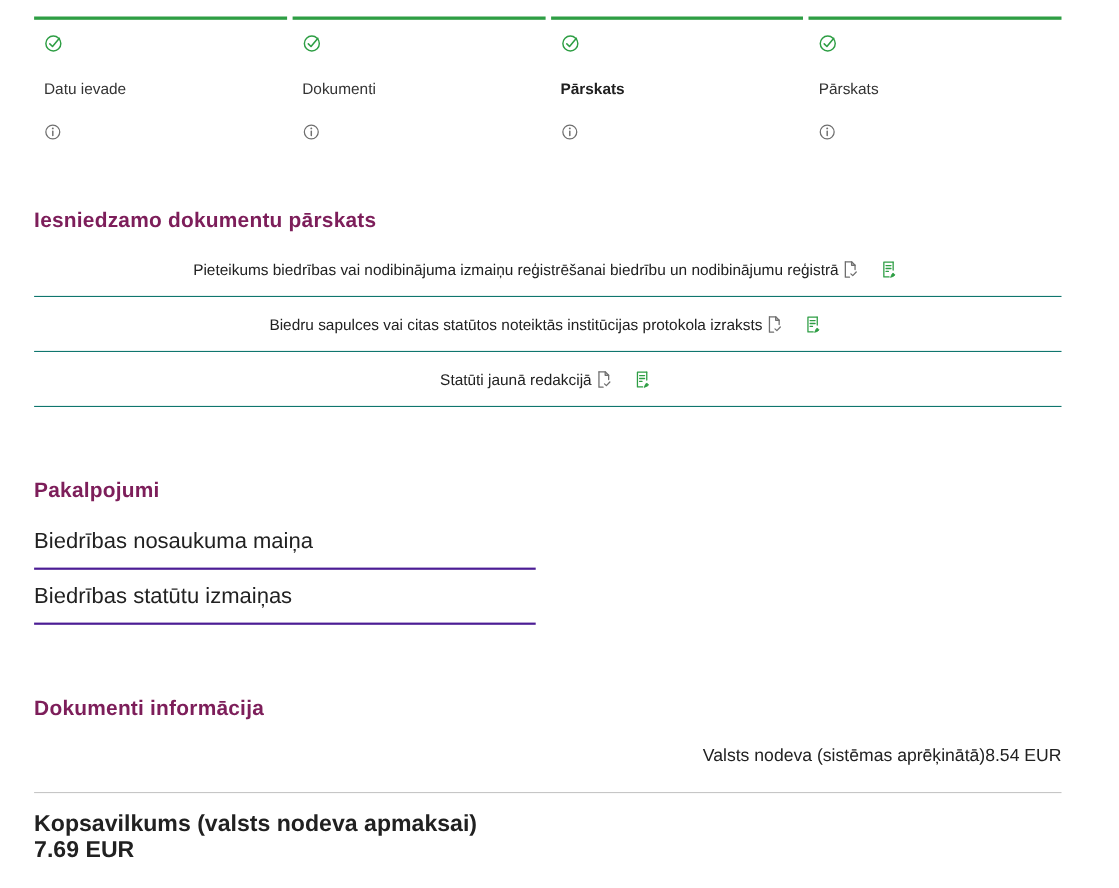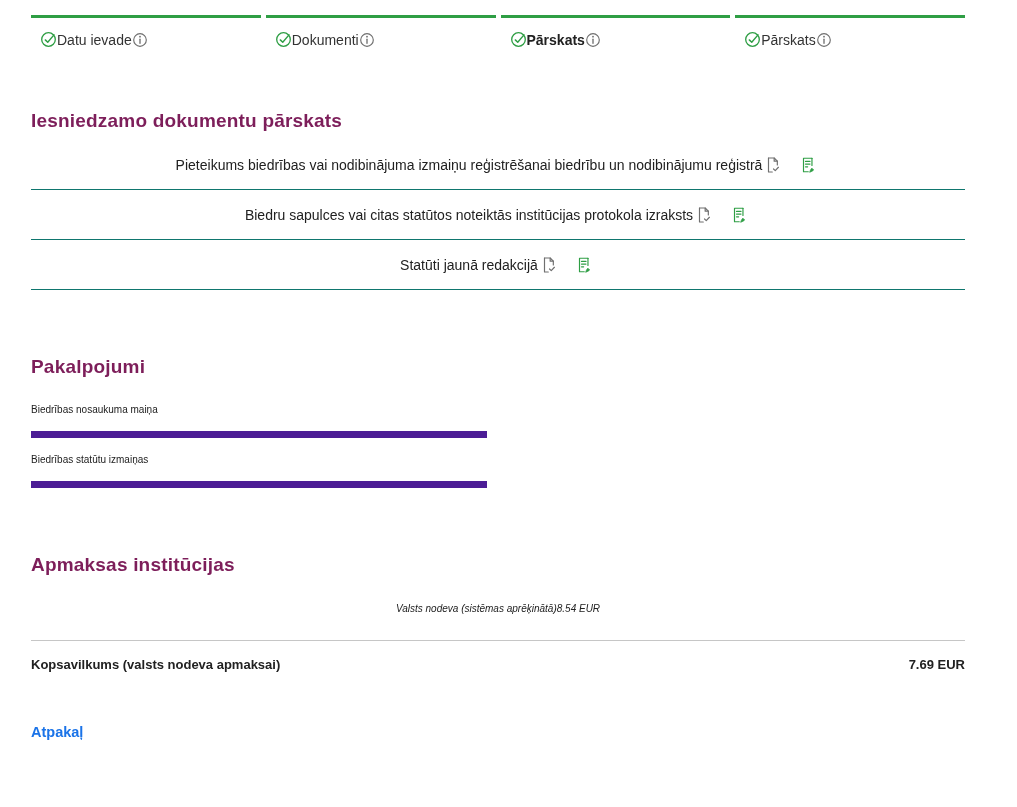--- a/index.html
+++ b/index.html
@@ -8,21 +8,21 @@
     width: 1017px; height: 807px;
     font-family: "Liberation Sans", sans-serif;
     color: #212121;
     overflow: hidden;
   }
   .page { margin: 0 52px 0 31px; width: 934px; }
 
   
   .stepper { display: flex; gap: 5px; margin-top: 15px; }
   .step { flex: 1 1 0; border-top: 3px solid #2E9E44; padding: 13px 0 0 9px; }
-  .step-inner { display: flex; align-items: flex-end; gap: 0; cursor: pointer; }
+  .step-inner { display: flex; align-items: flex-start; gap: 24px; cursor: pointer; flex-direction: column; }
   .step-label { font-size: 14px; color: #333333; }
   .step.active .step-label { font-weight: 700; color: #212121; }
   .icon { display: inline-flex; align-items: center; justify-content: center; }
 
   
   h2.section-title {
     color: #7D1E5A;
     font-size: 19px;
     font-weight: 600;
     letter-spacing: .2px;
@@ -36,35 +36,35 @@
     display: flex; align-items: center; justify-content: center;
     height: 50px; border-bottom: 1px solid #0f766e;
   }
   .doc-row .label { font-size: 14px; color: #212121; }
   .doc-actions { display: flex; align-items: center; gap: 13px; padding-right: 1px; }
   .icon-btn { background: none; border: none; padding: 2px; cursor: pointer; line-height: 0; }
 
   
   .svc-row {
     display: flex; align-items: center;
-    height: 50px; width: 456px; border-bottom: 7px solid #4c1d95;
-    font-size: 10px;
+    height: 50px; width: 456px; border-bottom: 2px solid #4c1d95;
+    font-size: 20px;
   }
 
   
   .fee-row {
-    display: flex; align-items: center; justify-content: center;
-    height: 36px; font-size: 10px; font-style: italic;
+    display: flex; align-items: center; justify-content: flex-end;
+    height: 36px; font-size: 16px;
   }
   .fee-row .value { text-align: right; }
   .summary-divider { border: none; border-top: 1px solid #c6c6c6; margin-top: 14px; }
   .summary-row {
     display: flex; align-items: flex-start; justify-content: space-between;
     padding: 16px 0 14px 0;
-    font-size: 13px; font-weight: 700;
+    font-size: 21px; font-weight: 700; flex-direction: column;
   }
 
   
   .footer { margin-top: 37px; text-align: left; padding-right: 83px; font-weight: bold; }
   .back-link {
     color: #1A73E8; font-size: 14.5px; text-decoration: none; cursor: pointer;
   }
 </style>
 </head>
 <body>
@@ -204,21 +204,21 @@
     <h2 class="section-title">Pakalpojumi</h2>
     <div class="svc-row">
       <span>Biedrības nosaukuma maiņa</span>
     </div>
     <div class="svc-row">
       <span>Biedrības statūtu izmaiņas</span>
     </div>
   </section>
 
   <section class="payment">
-    <h2 class="section-title">Apmaksas institūcijas</h2>
+    <h2 class="section-title">Dokumenti informācija</h2>
 
     <div class="fee-row">
       <span>Valsts nodeva (sistēmas aprēķinātā)</span>
       <span class="value">8.54 EUR</span>
     </div>
 
     <hr class="summary-divider">
 
     <div class="summary-row">
       <span>Kopsavilkums (valsts nodeva apmaksai)</span>

